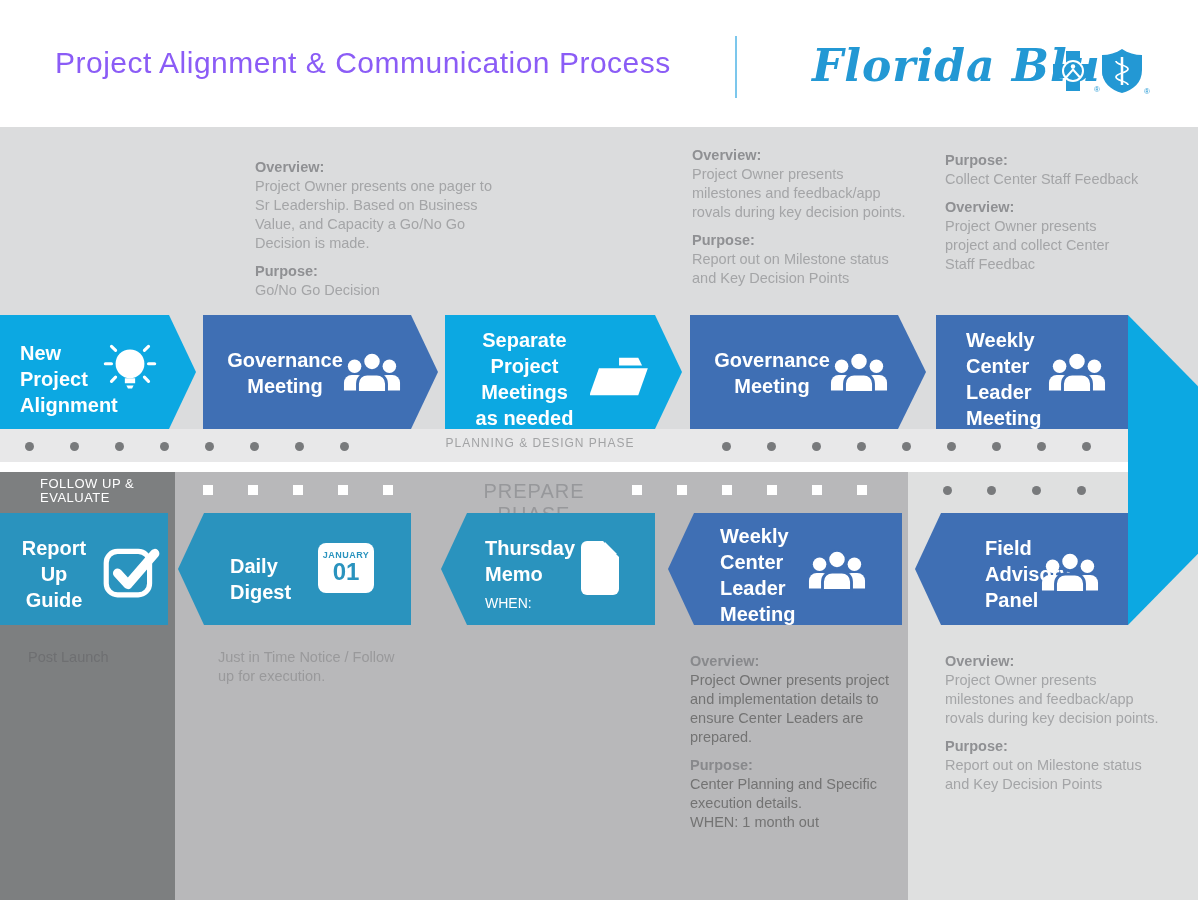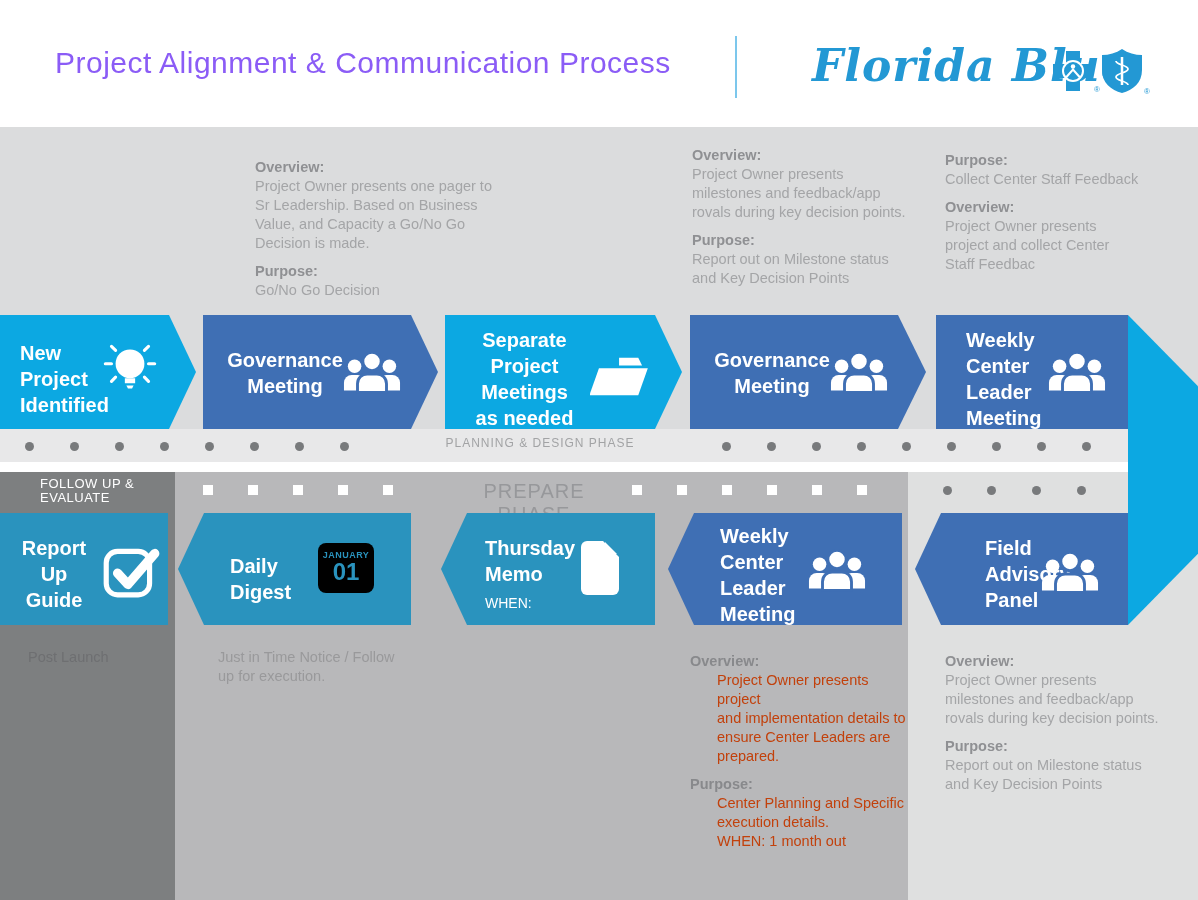--- a/index.html
+++ b/index.html
@@ -39,37 +39,37 @@
   .prepare-label{left:450px;top:480px;width:168px;text-align:center;font-size:20px;
                  color:#97989b;letter-spacing:1px;}
   .followup-label{left:40px;top:477px;font-size:13px;line-height:14px;color:#ffffff;letter-spacing:.5px;}
 
   
   .ann{font-size:14.5px;line-height:19px;}
   .ann .lbl{font-weight:700;color:#8f9093;}
   .ann .body{color:#a4a5a7;}
   .ann .sec2{margin-top:9px;}
   .ann-mid .lbl{color:#88898c;}
-  .ann-mid .body{color:#c2410c;margin-left:27px;}
+  .ann-mid .body{color:#737373;}
 
   
   .arrow{position:absolute;top:315px;height:114px;color:#fff;}
   .arrow-b{position:absolute;top:513px;height:112px;color:#fff;}
   .cyan{background:#0ca8e2;}
   .dkblue{background:#3f6fb4;}
   .teal{background:#2a93be;}
   .tip-r1{clip-path:polygon(0 0,169px 0,100% 50%,169px 100%,0 100%);}
   .tip-r2{clip-path:polygon(0 0,208px 0,100% 50%,208px 100%,0 100%);}
   .tip-r3{clip-path:polygon(0 0,210px 0,100% 50%,210px 100%,0 100%);}
   .tip-l{clip-path:polygon(26px 0,100% 0,100% 100%,26px 100%,0 50%);}
   .alabel{position:absolute;font-weight:700;font-size:20px;line-height:26px;white-space:pre-line;}
   .asub{position:absolute;font-weight:400;font-size:14px;line-height:28px;white-space:pre-line;}
 
   
-  .calendar{position:absolute;width:56px;height:50px;background:#000000;border-radius:8px;
+  .calendar{position:absolute;width:56px;height:50px;background:#ffffff;border-radius:8px;
             text-align:center;color:#2a93be;}
   .cal-month{font-size:9px;font-weight:700;letter-spacing:.5px;margin-top:7px;}
   .cal-day{font-size:24px;font-weight:700;line-height:24px;}
 
   .bottom-note{font-size:14.5px;line-height:19px;color:#99999b;}
 </style>
 </head>
 <body>
 
 <div class="stage">
@@ -124,21 +124,21 @@
     <div class="body pre">Collect Center Staff Feedback</div>
     <div class="lbl sec2">Overview:</div>
     <div class="body pre">Project Owner presents
 project and collect Center
 Staff Feedbac</div>
   </div>
 
   <div class="arrow cyan tip-r1" style="left:0;width:196px;">
     <div class="alabel" style="left:20px;top:25px;">New
 Project
-Identified</div>
+Alignment</div>
     <div class="abs" style="left:94px;top:20px;">
       <svg width="72" height="72" viewBox="0 0 70 70">
         <circle cx="35" cy="28" r="14" fill="#fff"></circle>
         <path d="M30 42 h10 v5 h-10 z" fill="#fff"></path>
         <path d="M31.5 49 h7 l-1.5 3 h-4 z" fill="#fff"></path>
         <g stroke="#fff" stroke-width="3" stroke-linecap="round">
           <line x1="11" y1="28" x2="17" y2="28"></line>
             <line x1="53" y1="28" x2="59" y2="28"></line>
           <line x1="17" y1="11" x2="21" y2="15"></line>
             <line x1="49" y1="15" x2="53" y2="11"></line>

